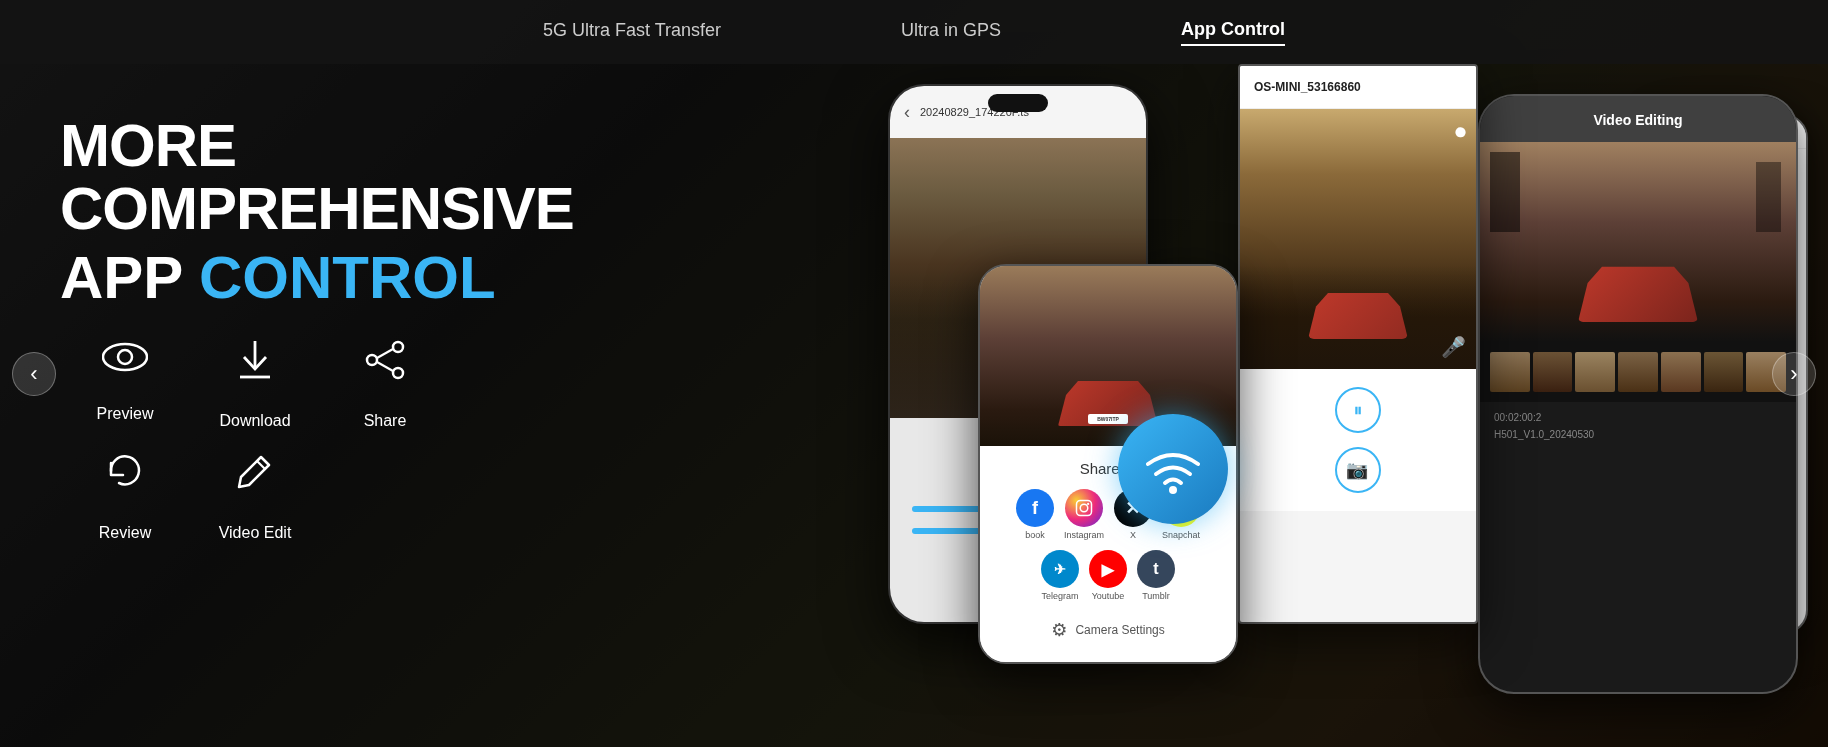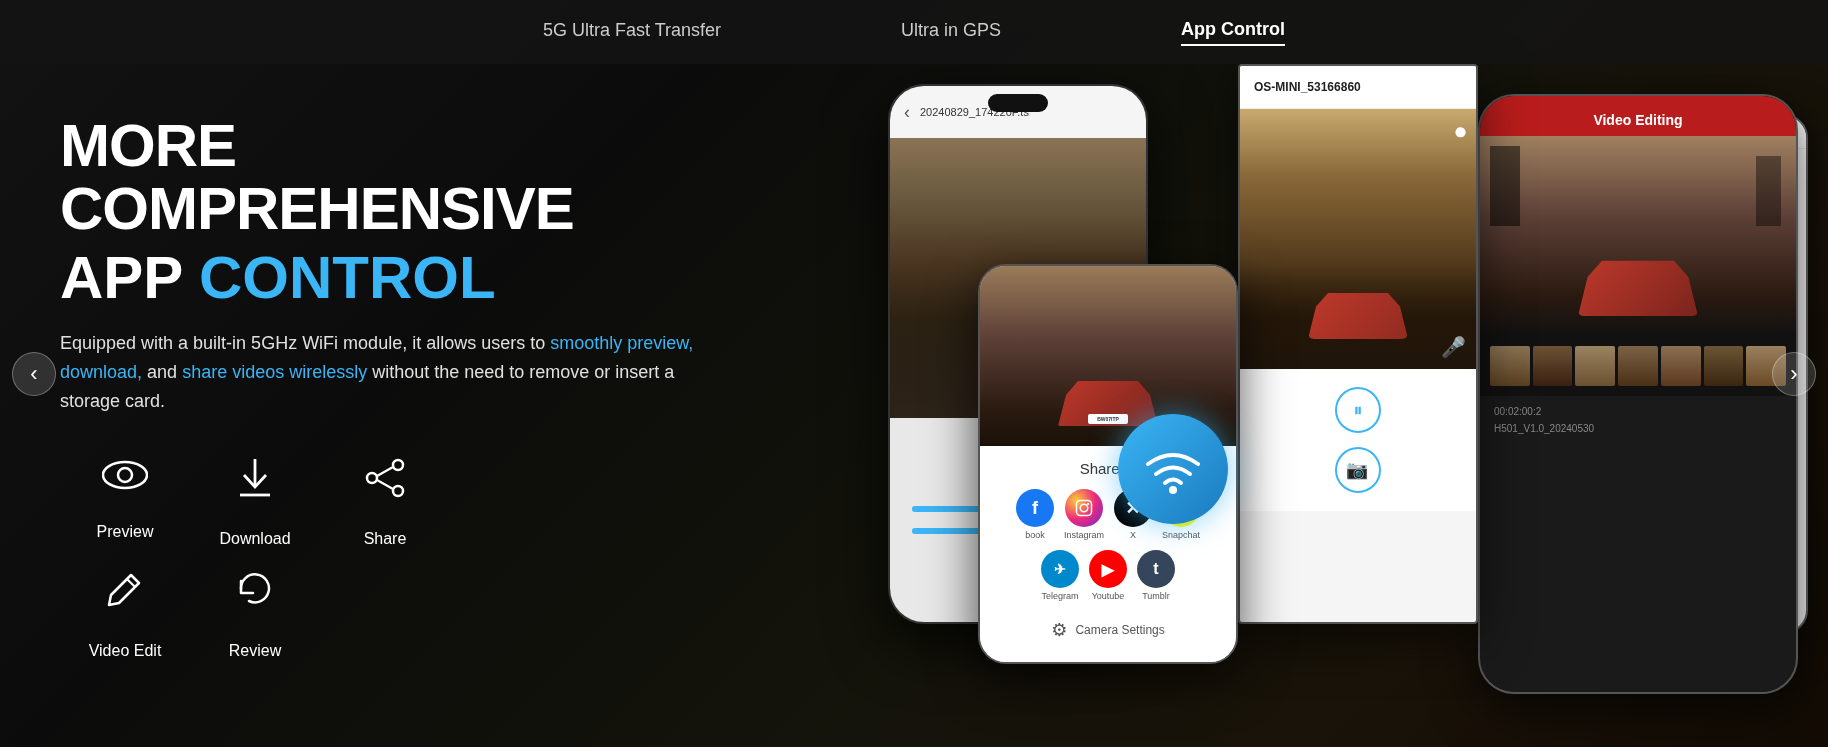--- a/index.html
+++ b/index.html
@@ -382,22 +382,22 @@
       width: 320px;
       height: 600px;
       background: #1a1a1a;
       border-radius: 36px;
       border: 2px solid #555;
       overflow: hidden;
       box-shadow: 0 15px 50px rgba(0,0,0,0.7);
       z-index: 22;
     }
     .phone-r2-top {
-      background: #b91c1c;
-      padding: 16px 14px 8px;
+      background: #404040;
+      padding: 16px 14px 14px;
       font-size: 14px;
       font-weight: 600;
       color: #fff;
       text-align: center;
     }
     .phone-r2-img {
       width: 100%;
       height: 200px;
       background: linear-gradient(180deg, #a0826d 0%, #5d4037 40%, #2a1a10 80%);
     }
@@ -522,27 +522,20 @@
 
 <div class="main-content">
 
   <div class="left-panel">
     <div class="main-title">MORE COMPREHENSIVE</div>
     <div class="title-line2">
       <span class="title-app">APP</span>
       <span> </span>
       <span class="title-control">CONTROL</span>
     </div>
-    <p class="desc">
-      Equipped with a built-in 5GHz WiFi module, it allows users to 
-      <span class="highlight">smoothly preview,</span>
-      <span class="highlight"> download,</span>
-      and <span class="highlight">share videos wirelessly</span>
-      without the need to remove or insert a storage card.
-    </p>
 
     <div class="icons-grid">
 
       <div class="icon-item">
         <div class="icon-symbol">
           <svg width="46" height="34" viewBox="0 0 46 34" fill="none" xmlns="http://www.w3.org/2000/svg">
             <ellipse cx="23" cy="17" rx="22" ry="13" stroke="white" stroke-width="2.5" fill="none"></ellipse>
             <circle cx="23" cy="17" r="7" stroke="white" stroke-width="2.5" fill="none"></circle>
           </svg>
         </div>
@@ -569,35 +562,35 @@
             <line x1="13" y1="19" x2="29" y2="10" stroke="white" stroke-width="2.2"></line>
             <line x1="13" y1="23" x2="29" y2="32" stroke="white" stroke-width="2.2"></line>
           </svg>
         </div>
         <span class="icon-label">Share</span>
       </div>
 
       <div class="icon-item">
         <div class="icon-symbol">
           <svg width="44" height="44" viewBox="0 0 44 44" fill="none" xmlns="http://www.w3.org/2000/svg">
+            <path d="M8 22 A14 14 0 1 1 16 34" stroke="white" stroke-width="2.5" fill="none" stroke-linecap="round"></path>
+            <polyline points="8,14 8,26 20,26" stroke="white" stroke-width="2.5" fill="none" stroke-linecap="round" stroke-linejoin="round"></polyline>
+          </svg>
+        </div>
+        <span class="icon-label">Review</span>
+      </div>
+
+      <div class="icon-item">
+        <div class="icon-symbol">
+          <svg width="44" height="44" viewBox="0 0 44 44" fill="none" xmlns="http://www.w3.org/2000/svg">
             <path d="M28 8 L36 16 L16 36 L6 38 L8 28 Z" stroke="white" stroke-width="2.5" fill="none" stroke-linejoin="round"></path>
             <line x1="24" y1="12" x2="32" y2="20" stroke="white" stroke-width="2.2"></line>
           </svg>
         </div>
         <span class="icon-label">Video Edit</span>
-      </div>
-
-      <div class="icon-item">
-        <div class="icon-symbol">
-          <svg width="44" height="44" viewBox="0 0 44 44" fill="none" xmlns="http://www.w3.org/2000/svg">
-            <path d="M8 22 A14 14 0 1 1 16 34" stroke="white" stroke-width="2.5" fill="none" stroke-linecap="round"></path>
-            <polyline points="8,14 8,26 20,26" stroke="white" stroke-width="2.5" fill="none" stroke-linecap="round" stroke-linejoin="round"></polyline>
-          </svg>
-        </div>
-        <span class="icon-label">Review</span>
       </div>
 
     </div>
   </div>
 </div>
 
 <div class="phones-area">
 
   <div class="phone-main">
     <div class="phone-notch"></div>

